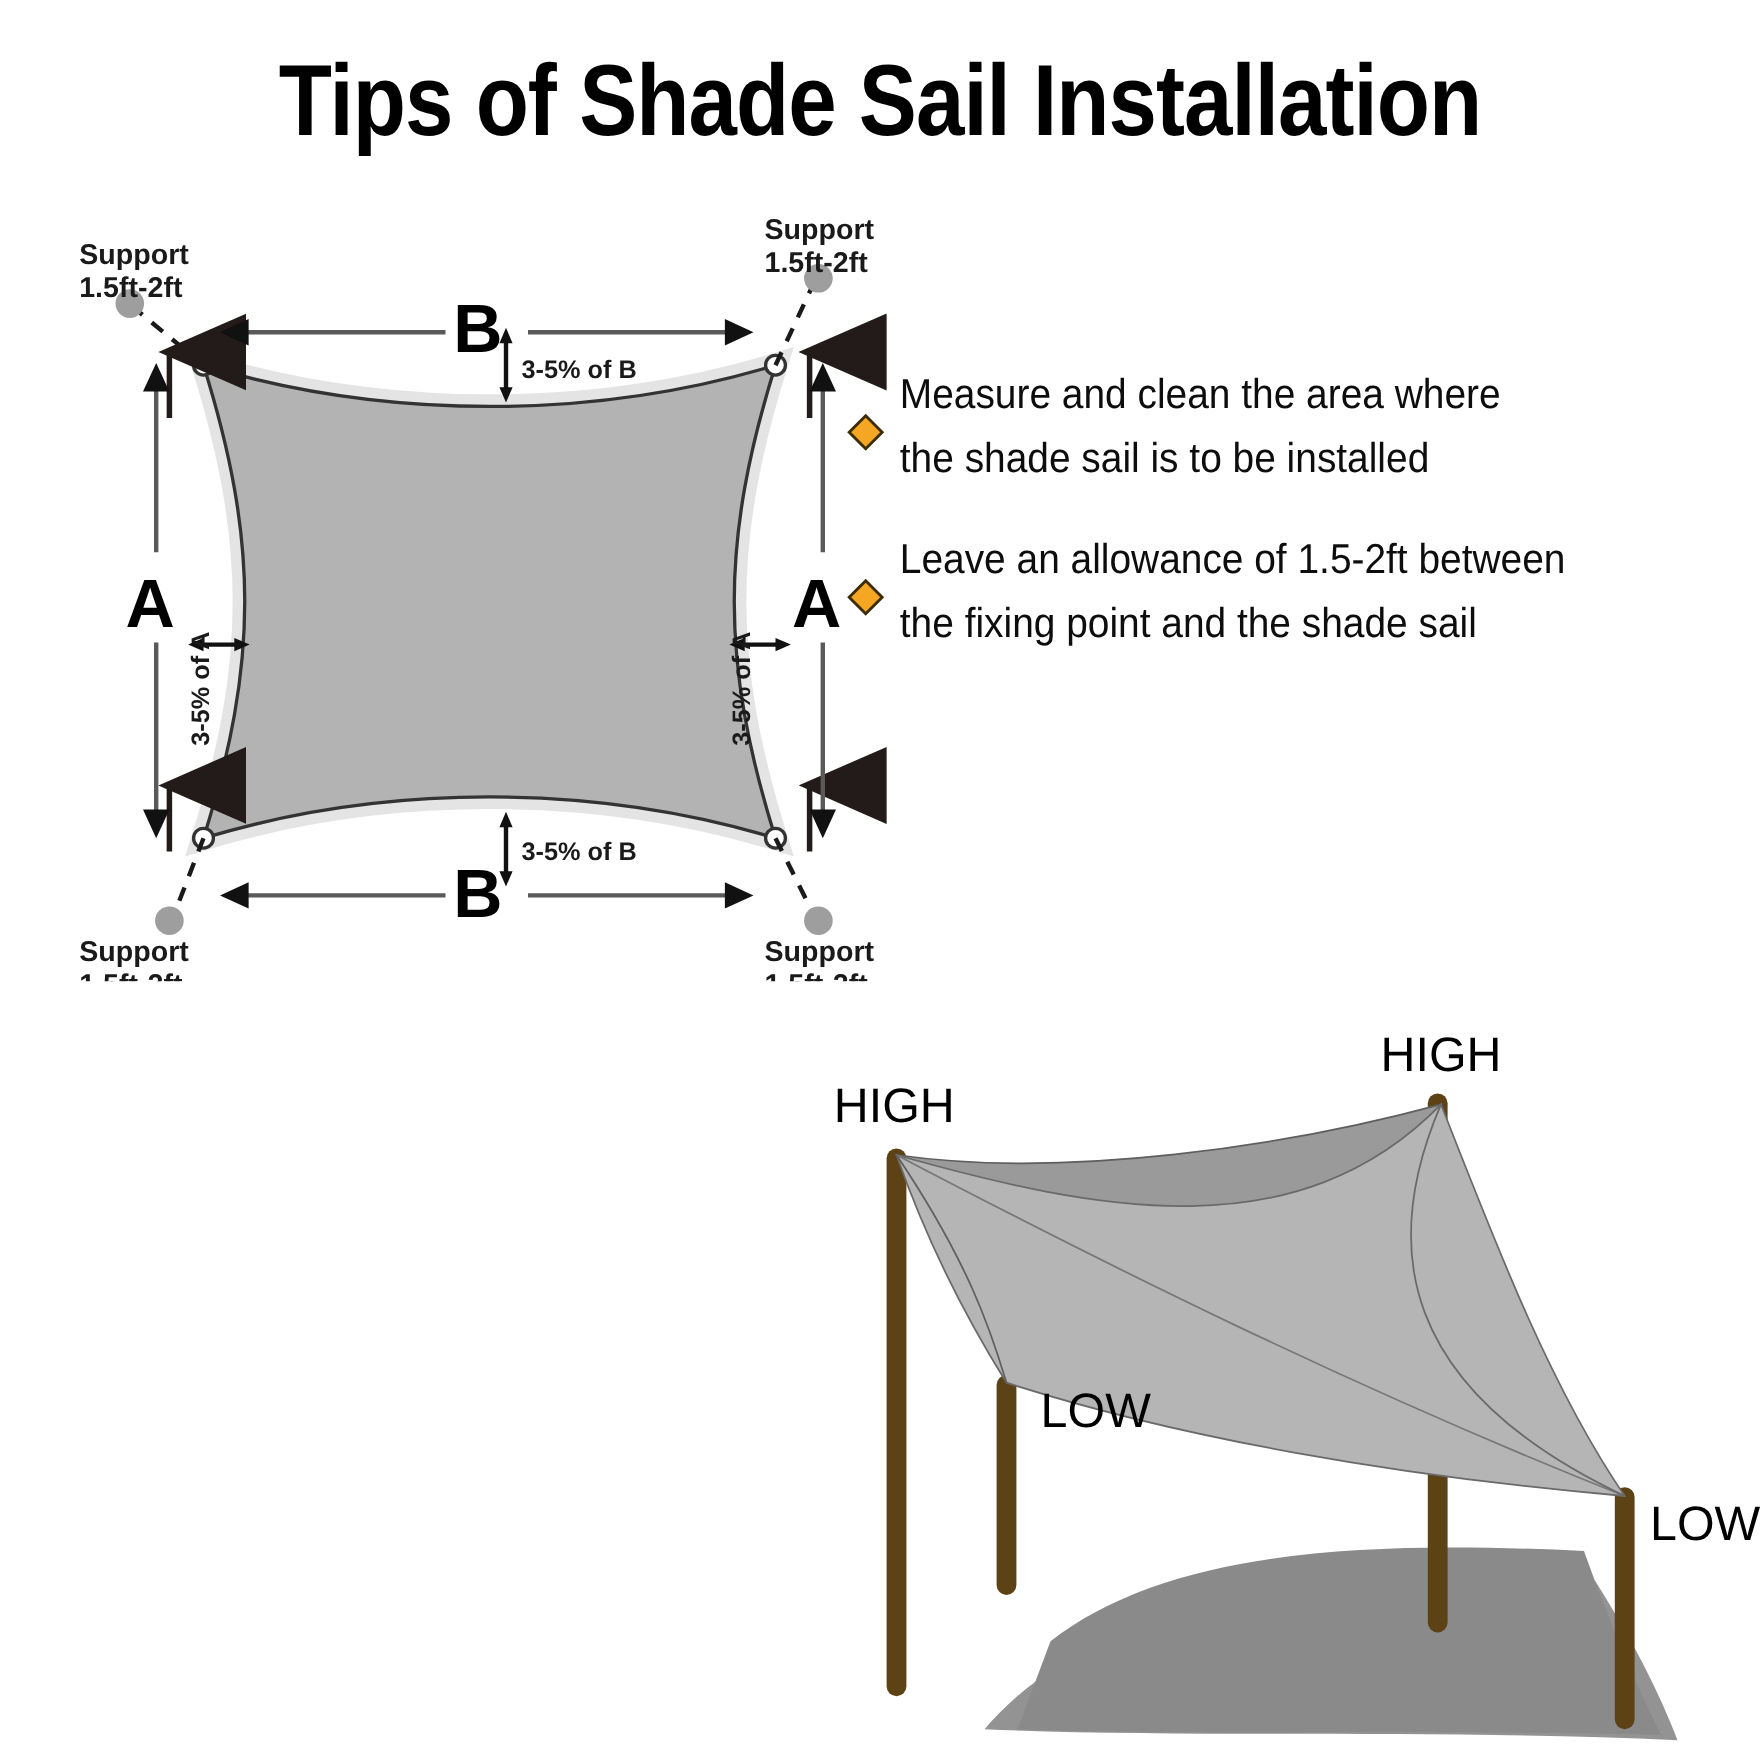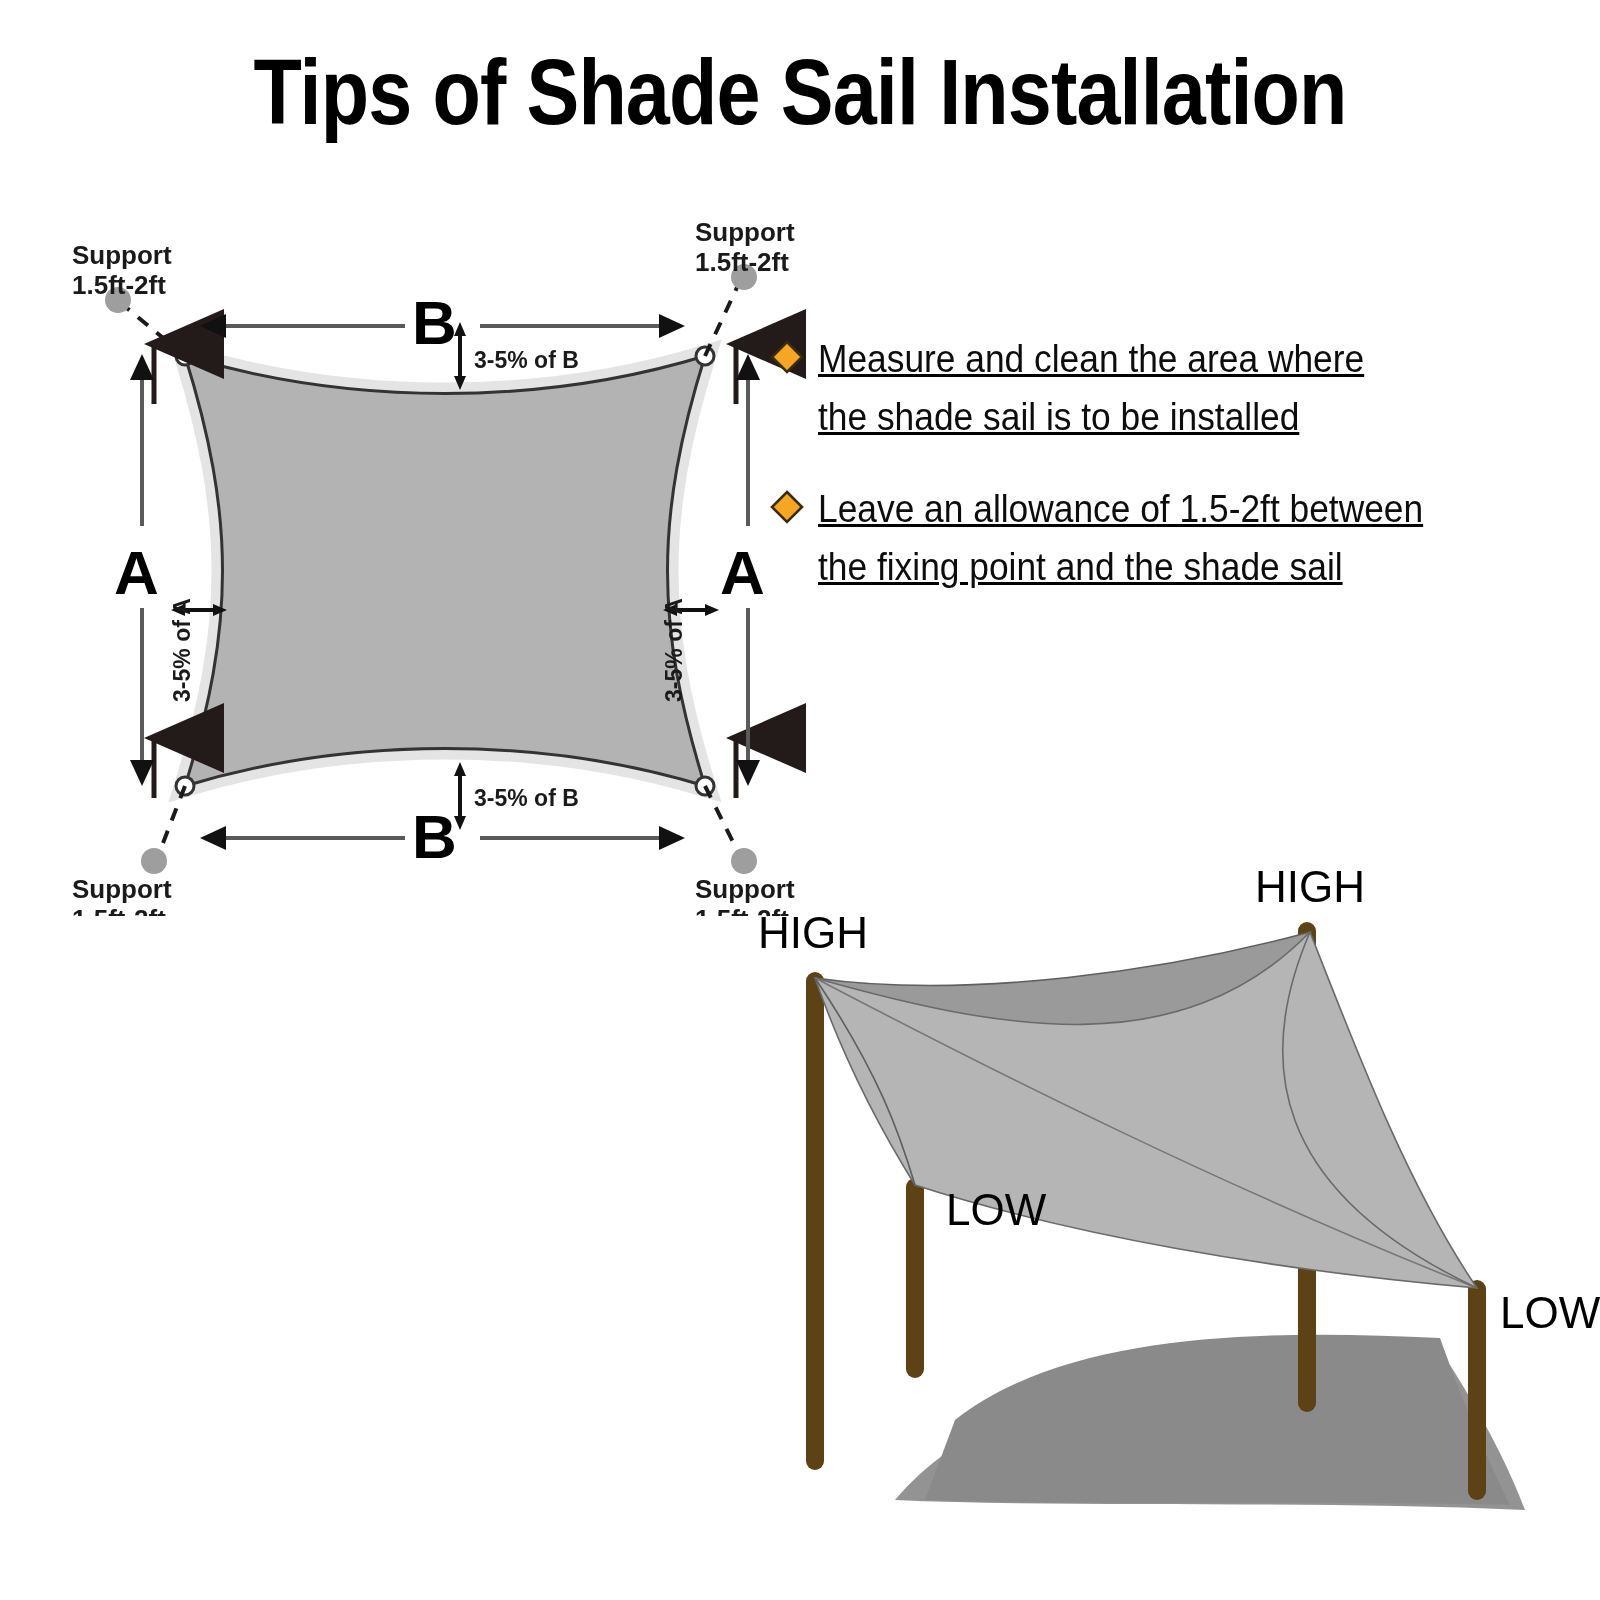--- a/index.html
+++ b/index.html
@@ -30,21 +30,21 @@
     color: #000000;
     transform: scaleX(0.86);
     transform-origin: center top;
     white-space: nowrap;
   }
 
   
   #square-diagram {
     position: absolute;
     left: 50px;
-    top: 216px;
+    top: 192px;
     width: 790px;
     height: 700px;
   }
   #square-diagram svg { display: block; }
 
   
   #tips-right {
     position: absolute;
     left: 770px;
     top: 330px;
@@ -52,23 +52,22 @@
   }
   #tips-bottom-left {
     position: absolute;
     left: 72px;
     top: 1040px;
     width: 710px;
   }
 
   .tip-item {
     display: flex;
-    align-items: flex-start;
+    align-items: center;
     margin-bottom: 34px;
-    text-decoration: underline;
   }
   #tips-bottom-left .tip-item { margin-bottom: 40px; }
 
   .tip-bullet {
     flex: 0 0 auto;
     width: 34px;
     height: 34px;
     margin-top: 10px;
     margin-right: 14px;
   }
@@ -81,21 +80,21 @@
     color: #0d0d0d;
     transform: scaleX(0.93);
     transform-origin: left top;
     white-space: pre-line;
   }
 
   
   #hyper-diagram {
     position: absolute;
     left: 750px;
-    top: 860px;
+    top: 932px;
     width: 850px;
     height: 660px;
   }
   #hyper-diagram svg { display: block; }
 
   .hyper-label {
     font-family: "Liberation Sans", sans-serif;
     font-size: 44px;
     fill: #000000;
   }

